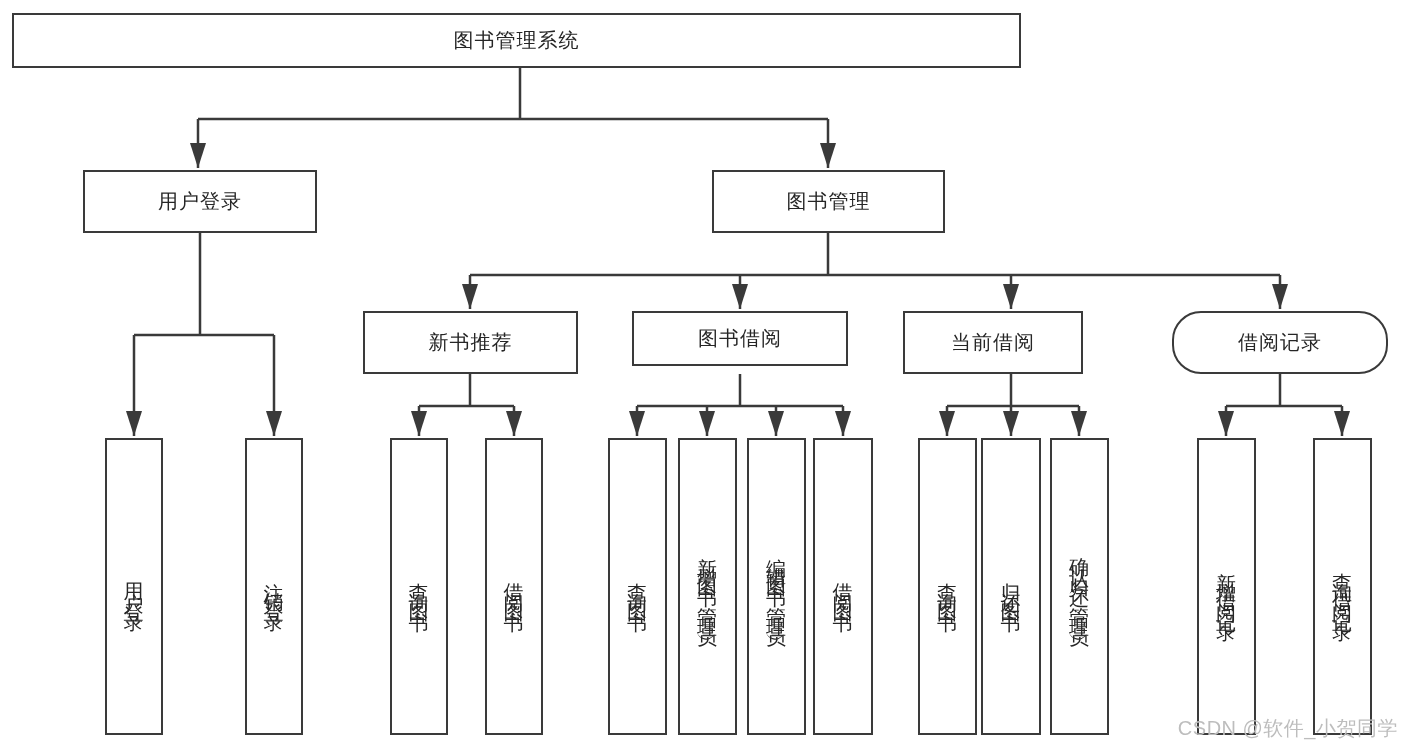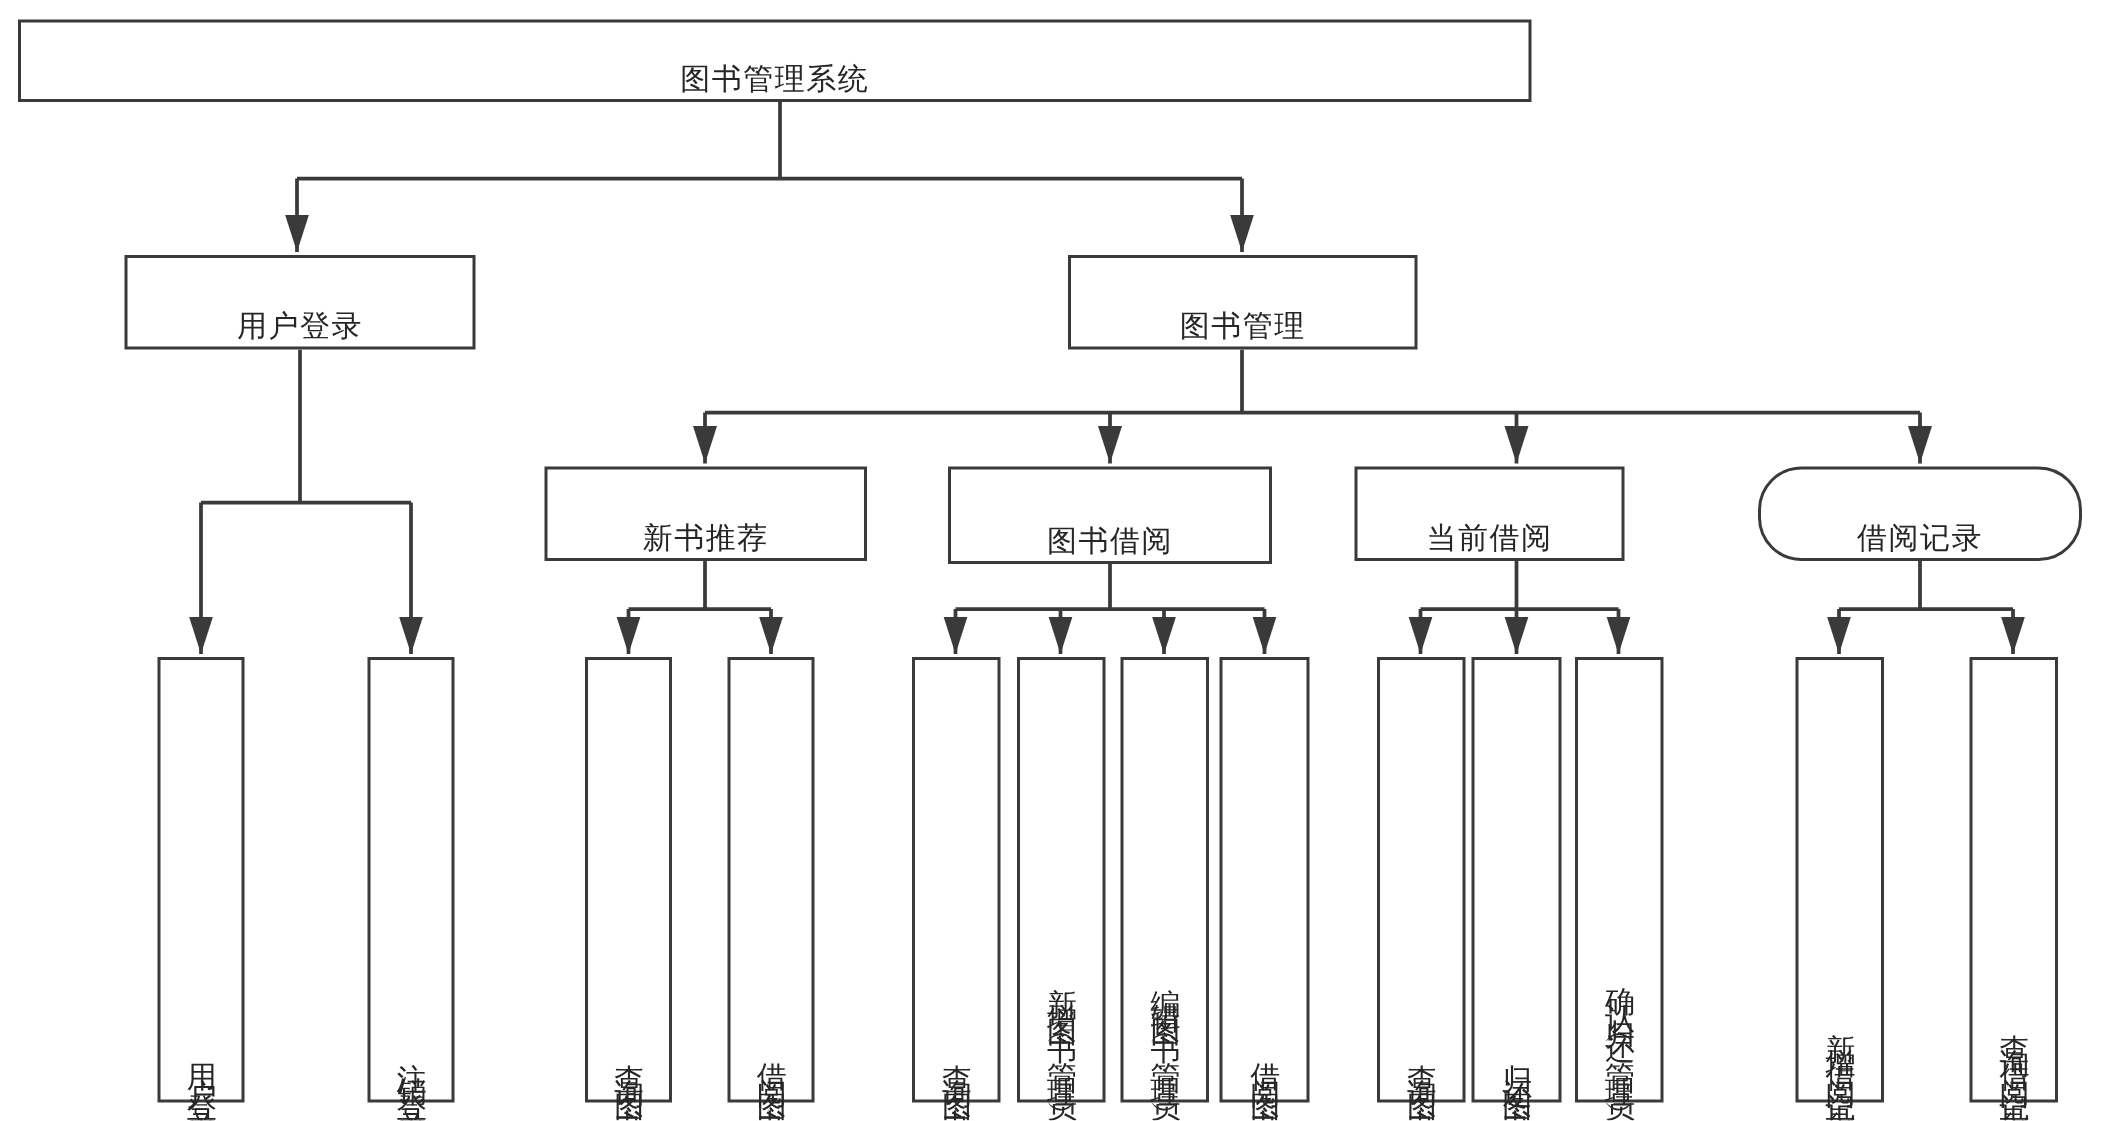--- a/index.html
+++ b/index.html
@@ -24,40 +24,40 @@
     pointer-events: none;
   }
   .cline { stroke: var(--line); stroke-width: 2.5; fill: none; }
   .chead { fill: var(--line); stroke: none; }
   .box {
     position: absolute;
     box-sizing: border-box;
     border: 2.5px solid var(--border);
     background: #fff;
     display: flex;
-    align-items: flex-end;
+    align-items: center;
     justify-content: center;
     color: var(--text);
   }
   .hbox { font-size: 20px; letter-spacing: 1px; }
   .leaf { top: 438px; height: 297px; }
   .leaf .vtext {
     writing-mode: vertical-rl;
     text-orientation: mixed;
     font-size: 20px;
     line-height: 1;
     letter-spacing: 10px;
     white-space: nowrap;
   }
   
   #n-root { left: 12px;  top: 13px;  width: 1009px; height: 55px; }
   #n-user { left: 83px;  top: 170px; width: 234px;  height: 63px; }
   #n-mgmt { left: 712px; top: 170px; width: 233px;  height: 63px; }
   #n-nb   { left: 363px; top: 311px; width: 215px;  height: 63px; }
-  #n-bb   { left: 632px; top: 311px; width: 216px;  height: 65px; }
+  #n-bb   { left: 632px; top: 311px; width: 216px;  height: 55px; }
   #n-cb   { left: 903px; top: 311px; width: 180px;  height: 63px; }
   #n-br   { left: 1172px;top: 311px; width: 216px;  height: 63px; border-radius: 29px; }
   #l-user   { left: 105px;  width: 58px; }
   #l-logout { left: 245px;  width: 58px; }
   #l-nbq    { left: 390px;  width: 58px; }
   #l-nbb    { left: 485px;  width: 58px; }
   #l-bbq    { left: 608px;  width: 59px; }
   #l-bba    { left: 678px;  width: 59px; }
   #l-bbe    { left: 747px;  width: 59px; }
   #l-bbb    { left: 813px;  width: 60px; }
@@ -174,13 +174,14 @@
   <div class="box leaf" id="l-cbc">
     <span class="vtext">确认归还（管理员）</span>
   </div>
   <div class="box leaf" id="l-bra">
     <span class="vtext">新增借阅记录</span>
   </div>
   <div class="box leaf" id="l-brq">
     <span class="vtext">查询借阅记录</span>
   </div>
 
+  <div id="watermark">CSDN @软件_小贺同学</div>
 </div>
 
 </body></html>

